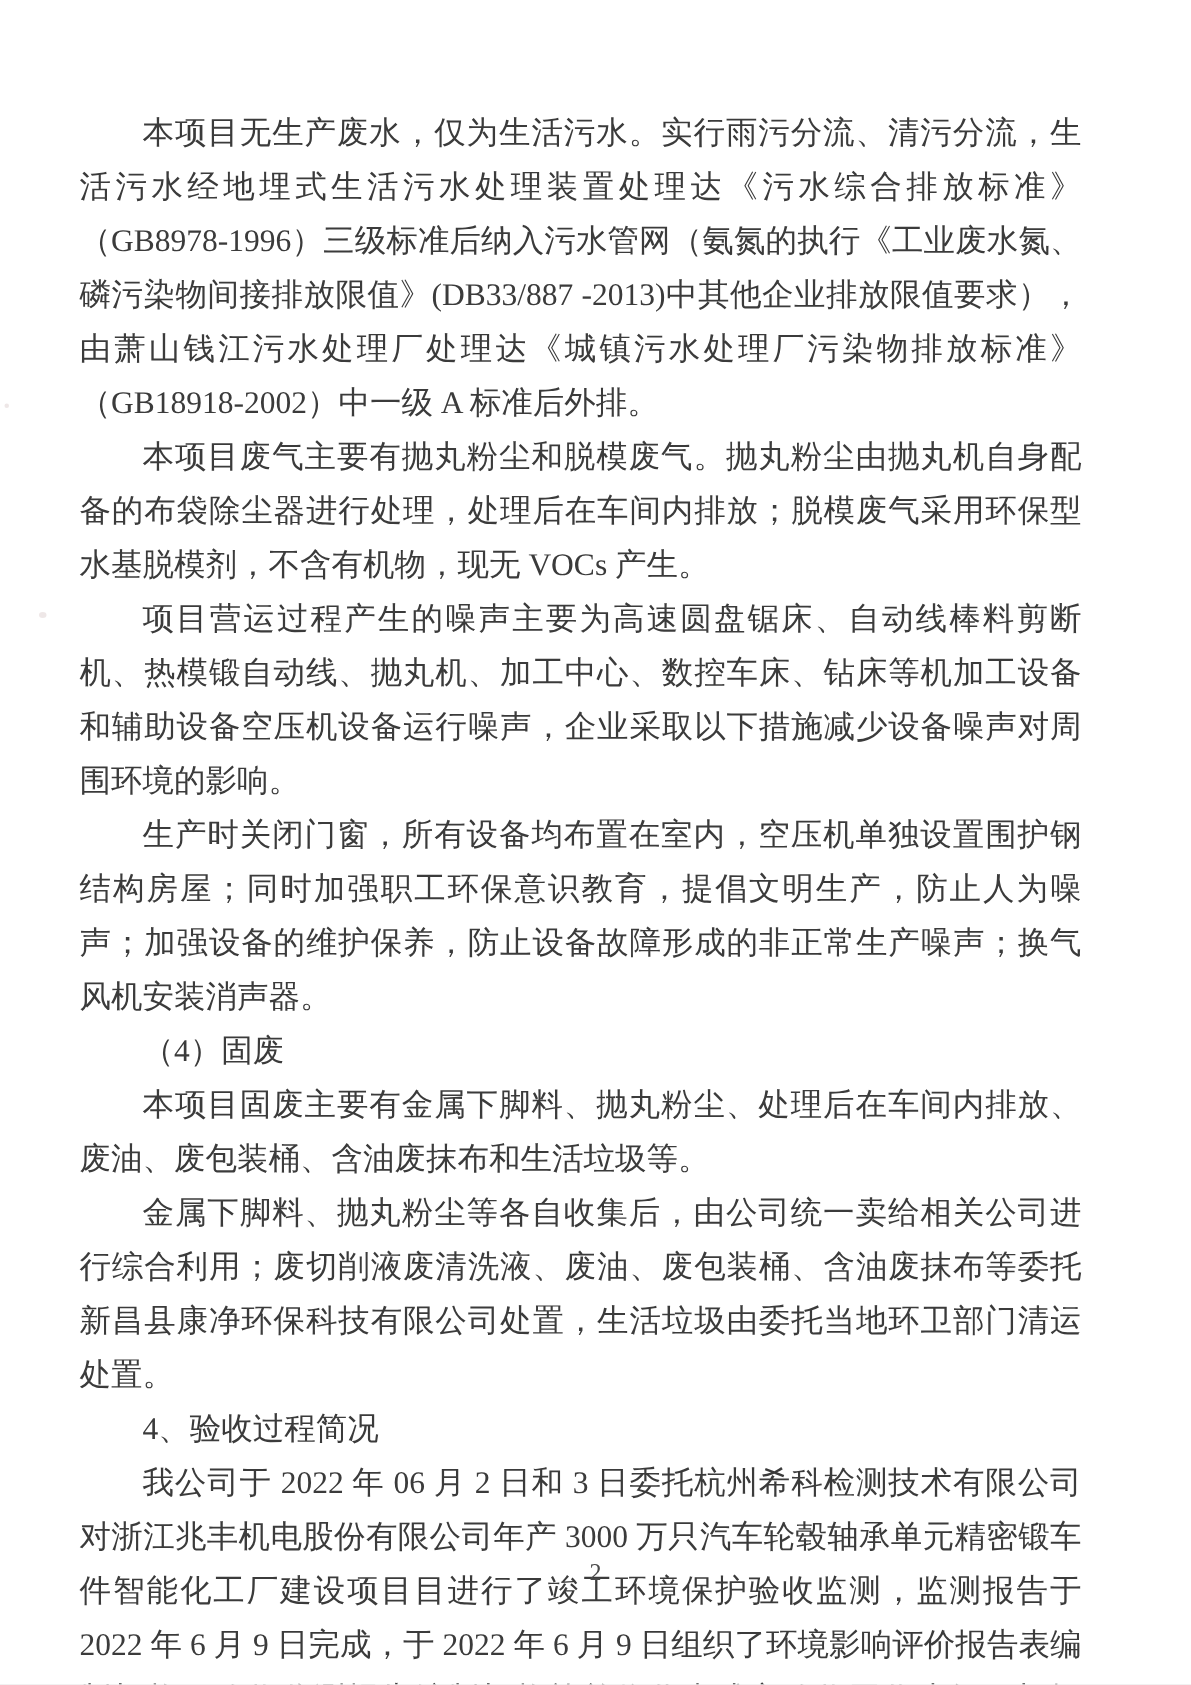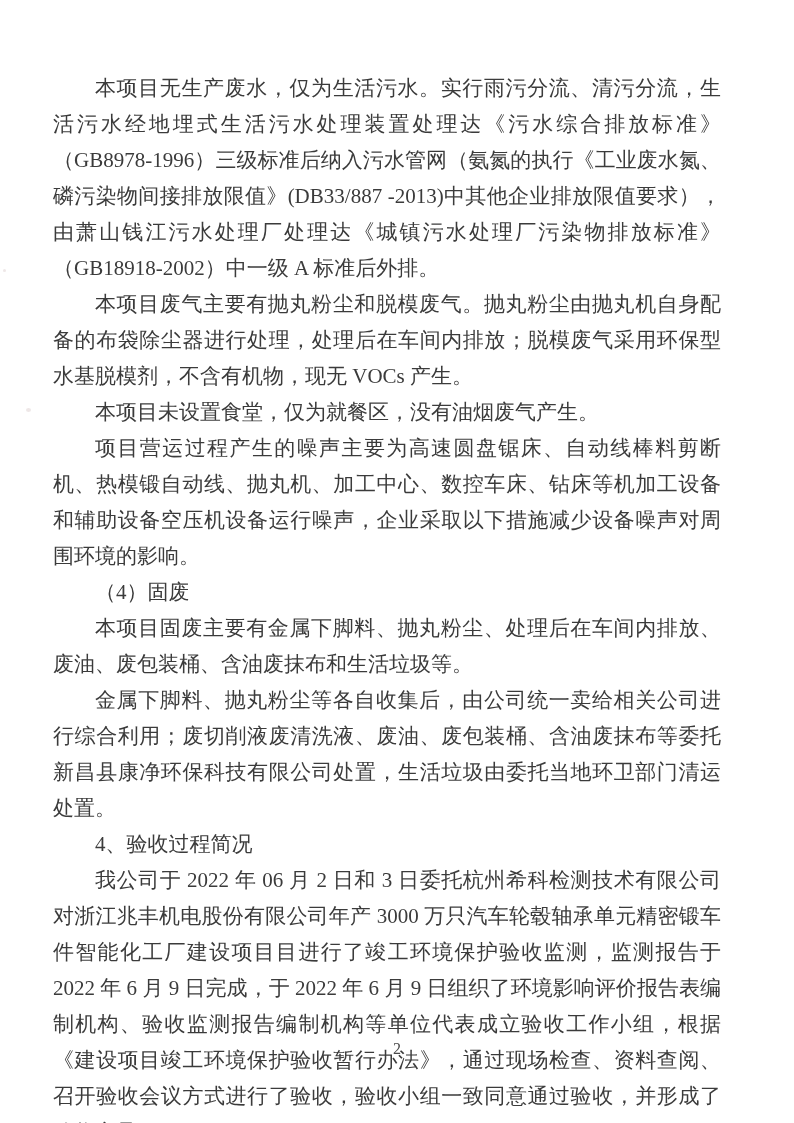--- a/index.html
+++ b/index.html
@@ -58,22 +58,22 @@
 </head>
 <body>
 
 <div class="page">
   <div class="speck s1"></div>
   <div class="speck s2"></div>
 
   <div class="content" id="doc-content">
       <p>本项目无生产废水，仅为生活污水。实行雨污分流、清污分流，生活污水经地埋式生活污水处理装置处理达《污水综合排放标准》（GB8978-1996）三级标准后纳入污水管网（氨氮的执行《工业废水氮、磷污染物间接排放限值》(DB33/887 -2013)中其他企业排放限值要求），由萧山钱江污水处理厂处理达《城镇污水处理厂污染物排放标准》（GB18918-2002）中一级 A 标准后外排。</p>
       <p>本项目废气主要有抛丸粉尘和脱模废气。抛丸粉尘由抛丸机自身配备的布袋除尘器进行处理，处理后在车间内排放；脱模废气采用环保型水基脱模剂，不含有机物，现无 VOCs 产生。</p>
-      <p>本项目未设置食堂，仅为就餐区，没有油烟废气产生。</p>
       <p>项目营运过程产生的噪声主要为高速圆盘锯床、自动线棒料剪断机、热模锻自动线、抛丸机、加工中心、数控车床、钻床等机加工设备和辅助设备空压机设备运行噪声，企业采取以下措施减少设备噪声对周围环境的影响。</p>
+      <p>生产时关闭门窗，所有设备均布置在室内，空压机单独设置围护钢结构房屋；同时加强职工环保意识教育，提倡文明生产，防止人为噪声；加强设备的维护保养，防止设备故障形成的非正常生产噪声；换气风机安装消声器。</p>
       <p>（4）固废</p>
       <p>本项目固废主要有金属下脚料、抛丸粉尘、处理后在车间内排放、废油、废包装桶、含油废抹布和生活垃圾等。</p>
       <p>金属下脚料、抛丸粉尘等各自收集后，由公司统一卖给相关公司进行综合利用；废切削液废清洗液、废油、废包装桶、含油废抹布等委托新昌县康净环保科技有限公司处置，生活垃圾由委托当地环卫部门清运处置。</p>
       <p>4、验收过程简况</p>
       <p>我公司于 2022 年 06 月 2 日和 3 日委托杭州希科检测技术有限公司对浙江兆丰机电股份有限公司年产 3000 万只汽车轮毂轴承单元精密锻车件智能化工厂建设项目目进行了竣工环境保护验收监测，监测报告于 2022 年 6 月 9 日完成，于 2022 年 6 月 9 日组织了环境影响评价报告表编制机构、验收监测报告编制机构等单位代表成立验收工作小组，根据《建设项目竣工环境保护验收暂行办法》，通过现场检查、资料查阅、召开验收会议方式进行了验收，验收小组一致同意通过验收，并形成了验收意见。</p>
       <p class="bold">三、其它环境保护措施实施情况</p>
       <p>1、环保措施落实情况</p>
     </div>
 
   <div class="page-number">2</div>

